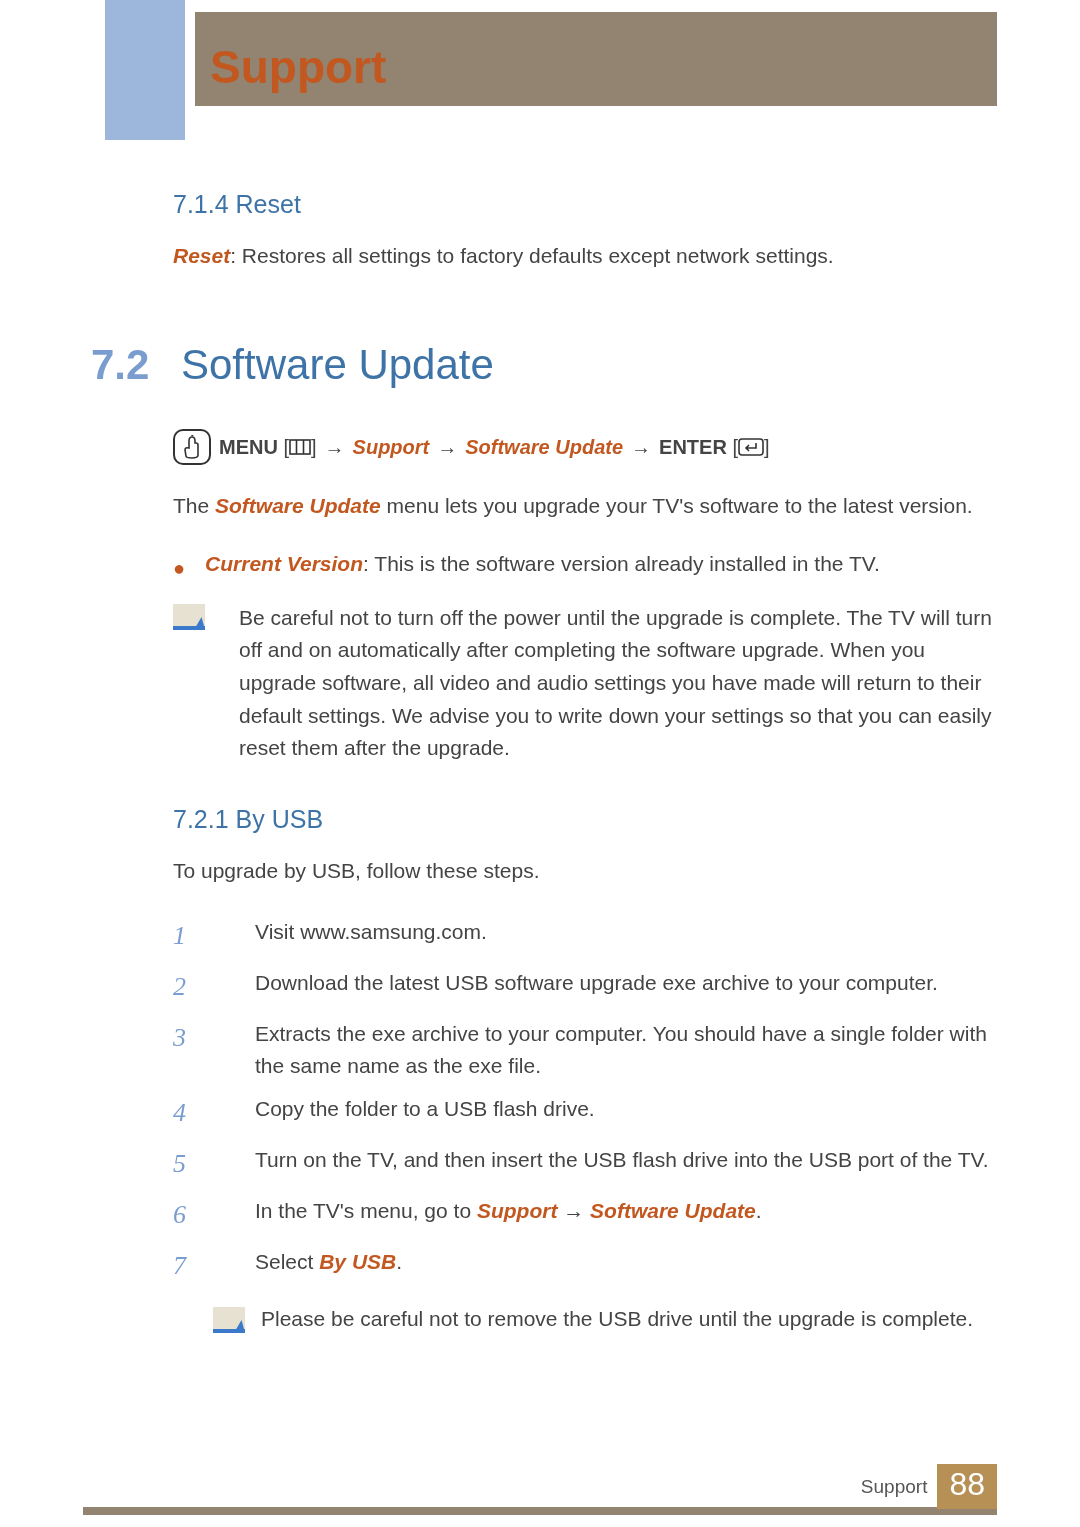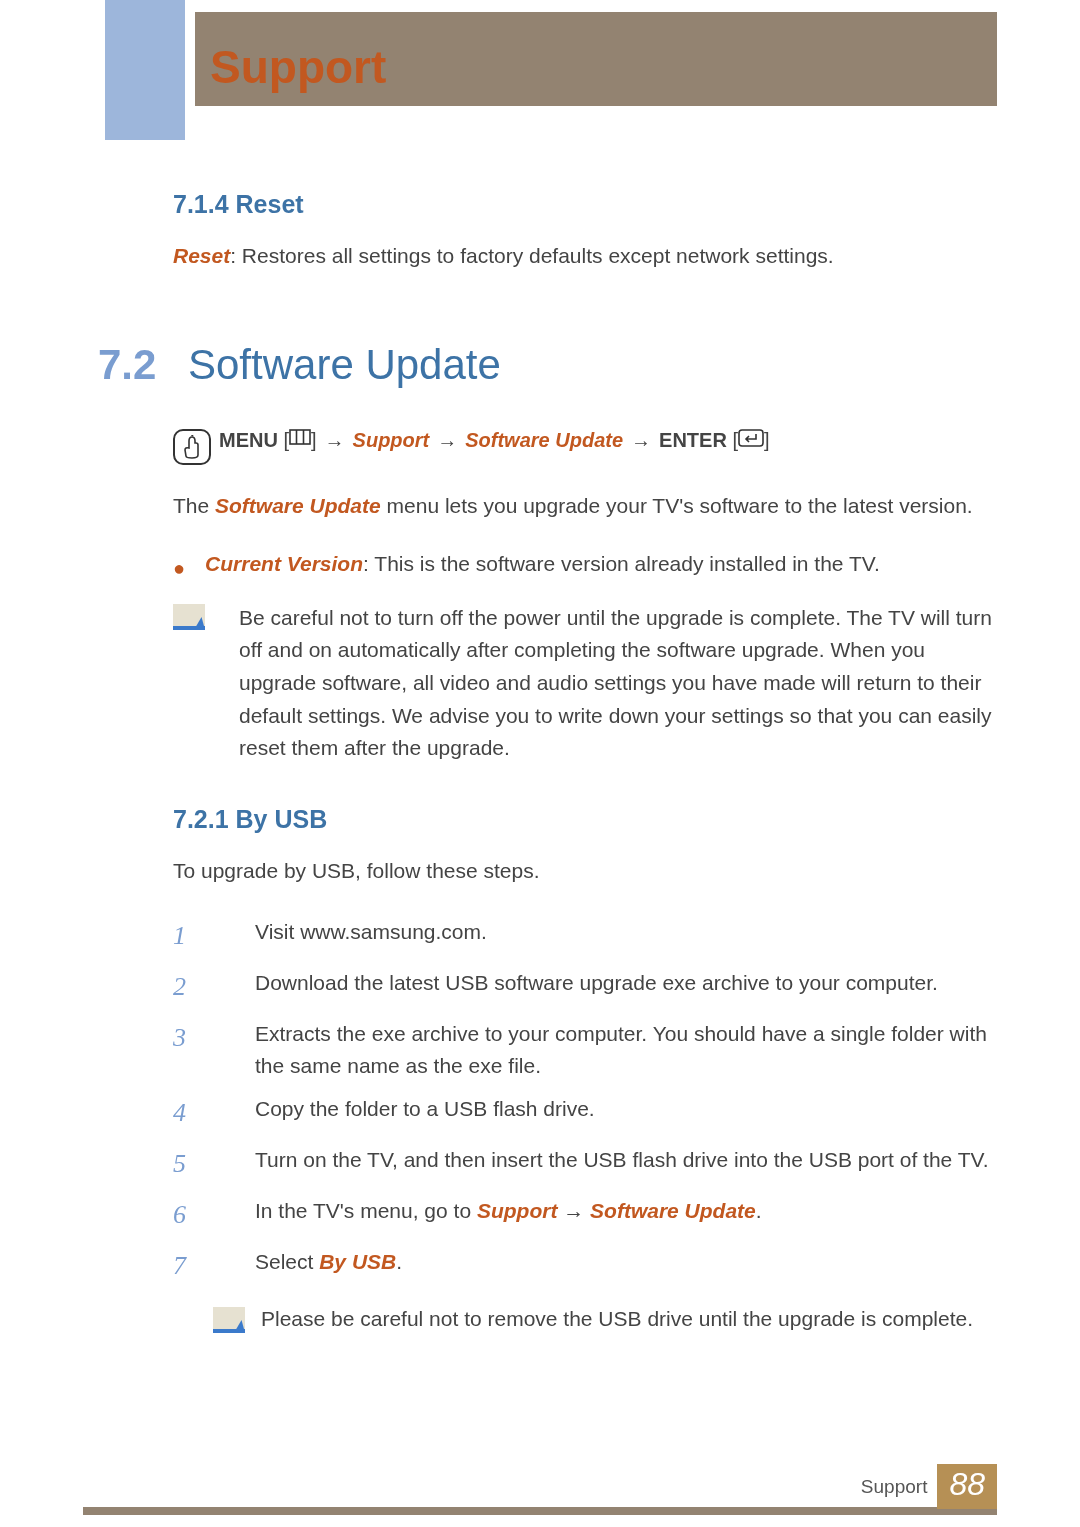--- a/index.html
+++ b/index.html
@@ -52,58 +52,58 @@
   }
   .footer-label {
     font-size: 19px;
     color: #555;
     margin-right: 10px;
   }
   .page-number {
     background: #b69055;
     color: #fff;
     font-size: 32px;
-    font-style: italic;
     padding: 2px 12px 6px 12px;
     display: inline-block;
   }
   .content {
     position: absolute;
     left: 83px;
     right: 83px;
     top: 190px;
   }
   .subheading {
     font-size: 25px;
-    font-weight: bold;
+    font-weight: normal;
     color: #3d73a6;
     margin: 0 0 22px 90px;
   }
   .body-text {
     font-size: 21px;
     line-height: 1.45;
     margin: 0 0 30px 90px;
   }
   .highlight { color: #c25820; font-weight: bold; font-style: italic; }
 
-  .section-row { display: flex; align-items: baseline; margin: 70px 0 40px 15px; }
+  .section-row { display: flex; align-items: baseline; margin: 70px 0 40px 8px; }
   .section-number {
     width: 90px;
     font-size: 42px;
     font-weight: bold;
     color: #7a9dd0;
   }
   .section-title {
     font-size: 42px;
     color: #3d73a6;
   }
 
   .menu-path-wrap {
     margin: 0 0 26px 90px;
     display: flex;
+    align-items: center;
     font-size: 20px;
     color: #444;
   }
   .navbox-icon {
     display: inline-flex;
     border: 2px solid #333;
     border-radius: 10px;
     padding: 4px 7px;
     margin-right: 8px;
   }

